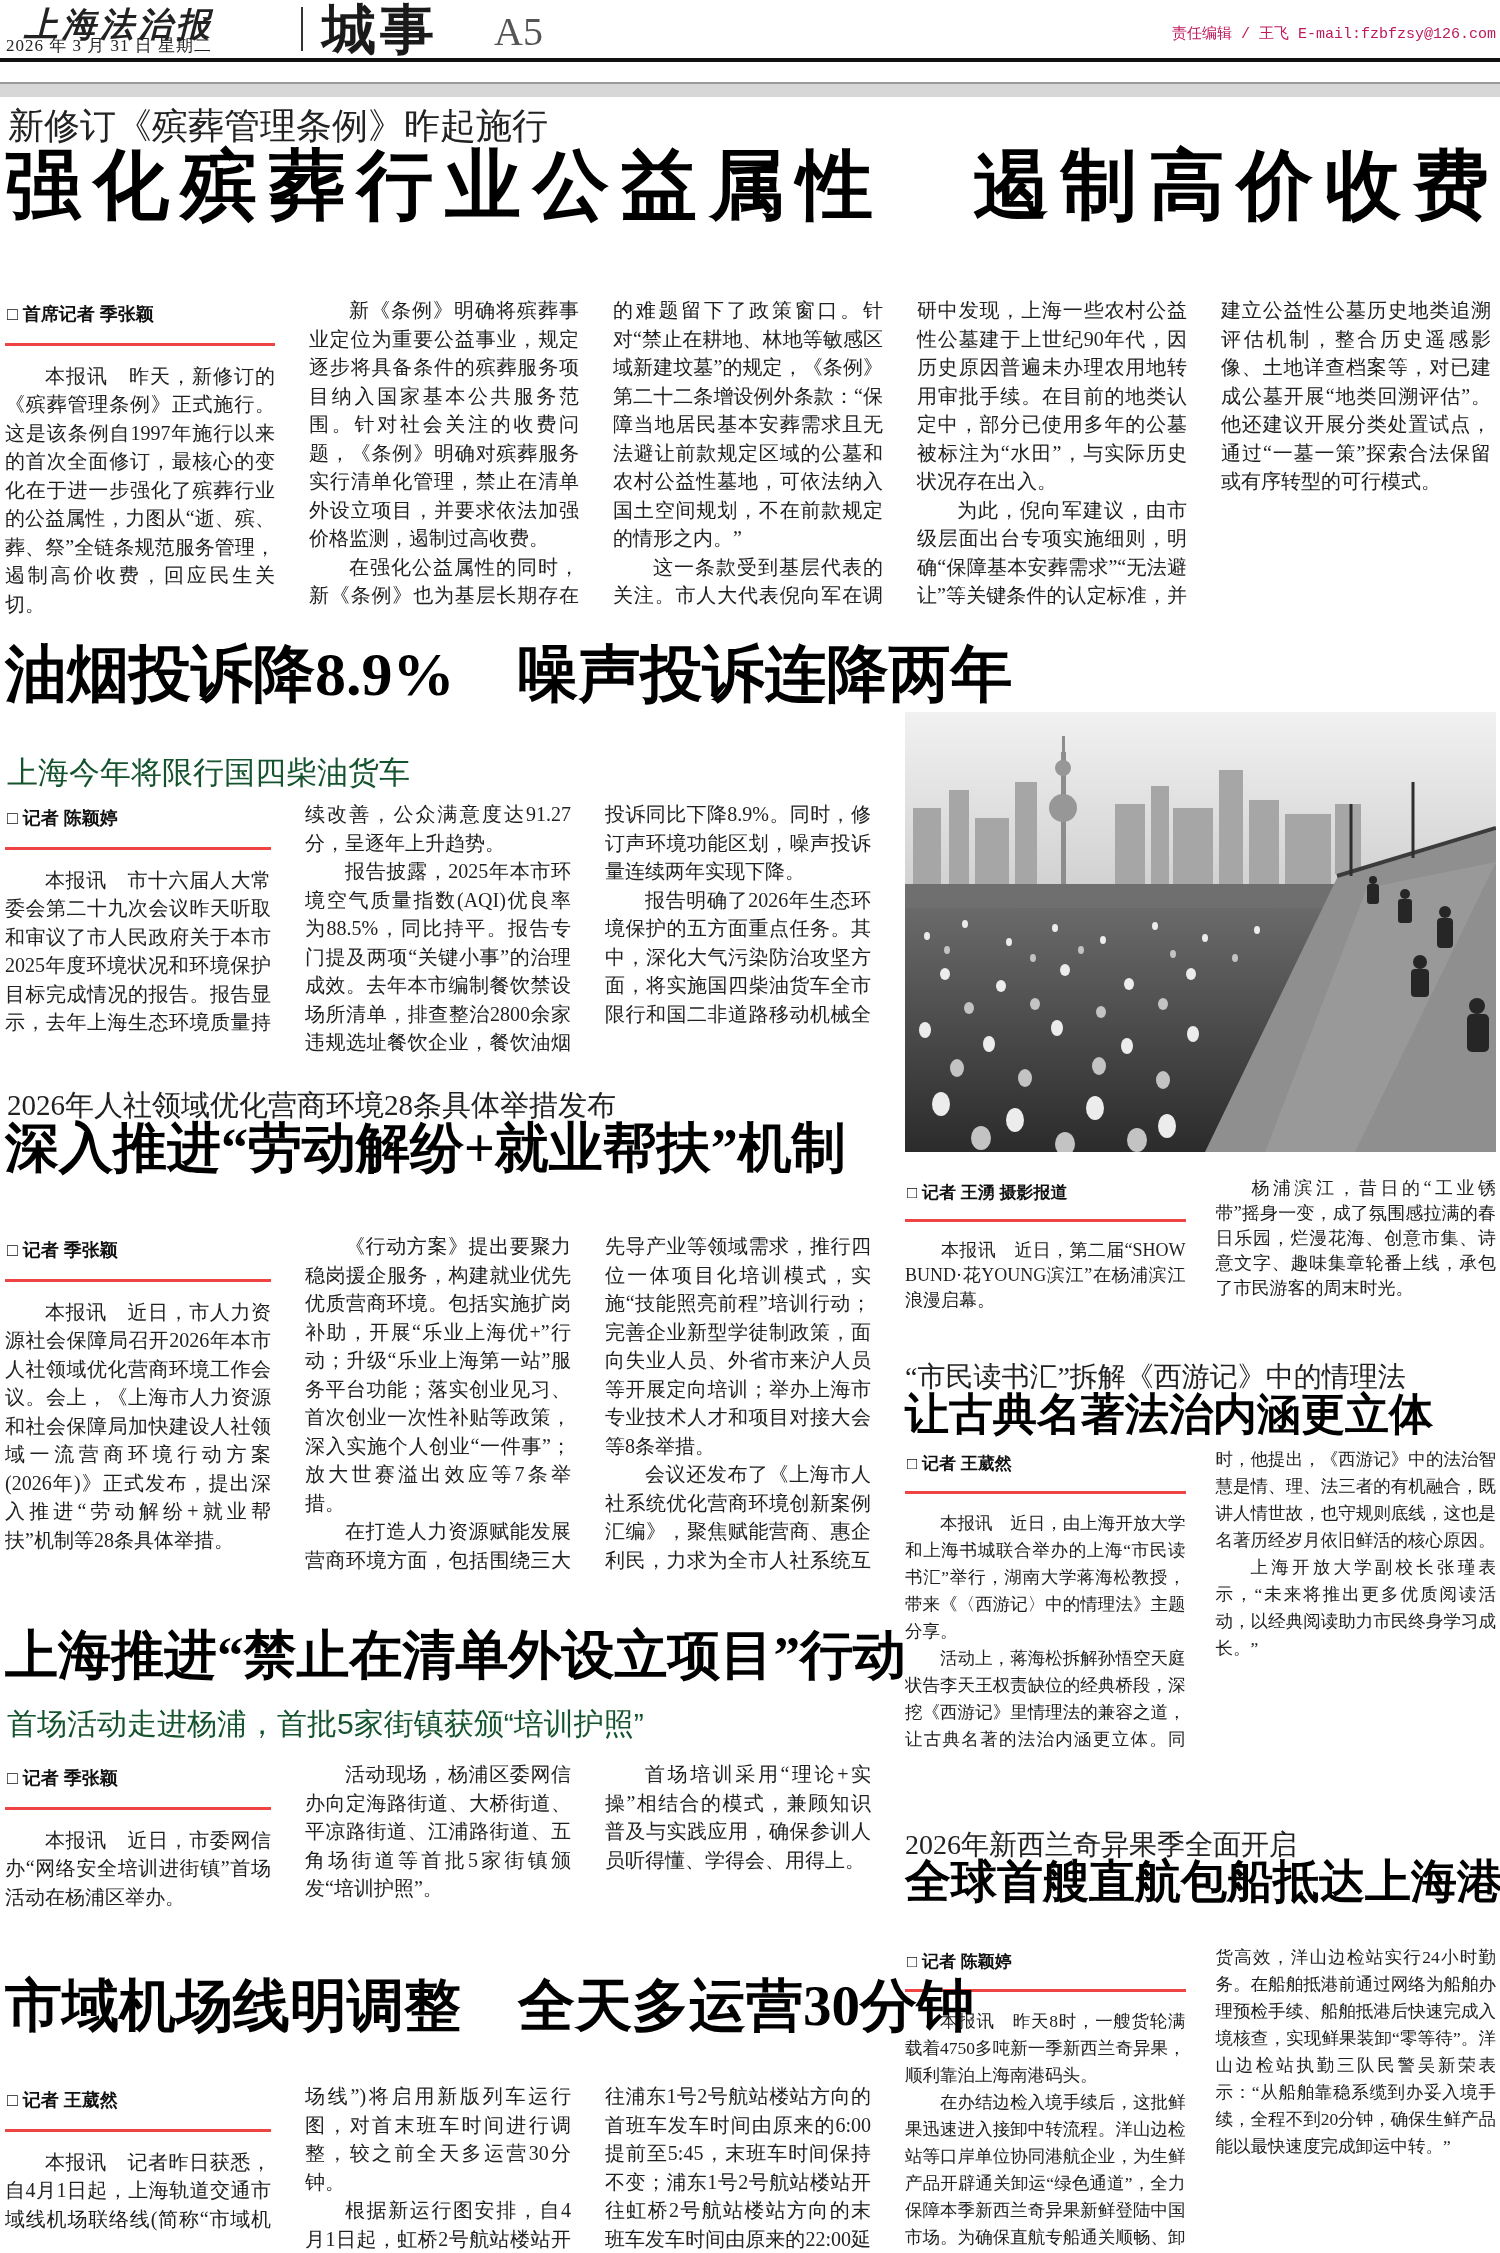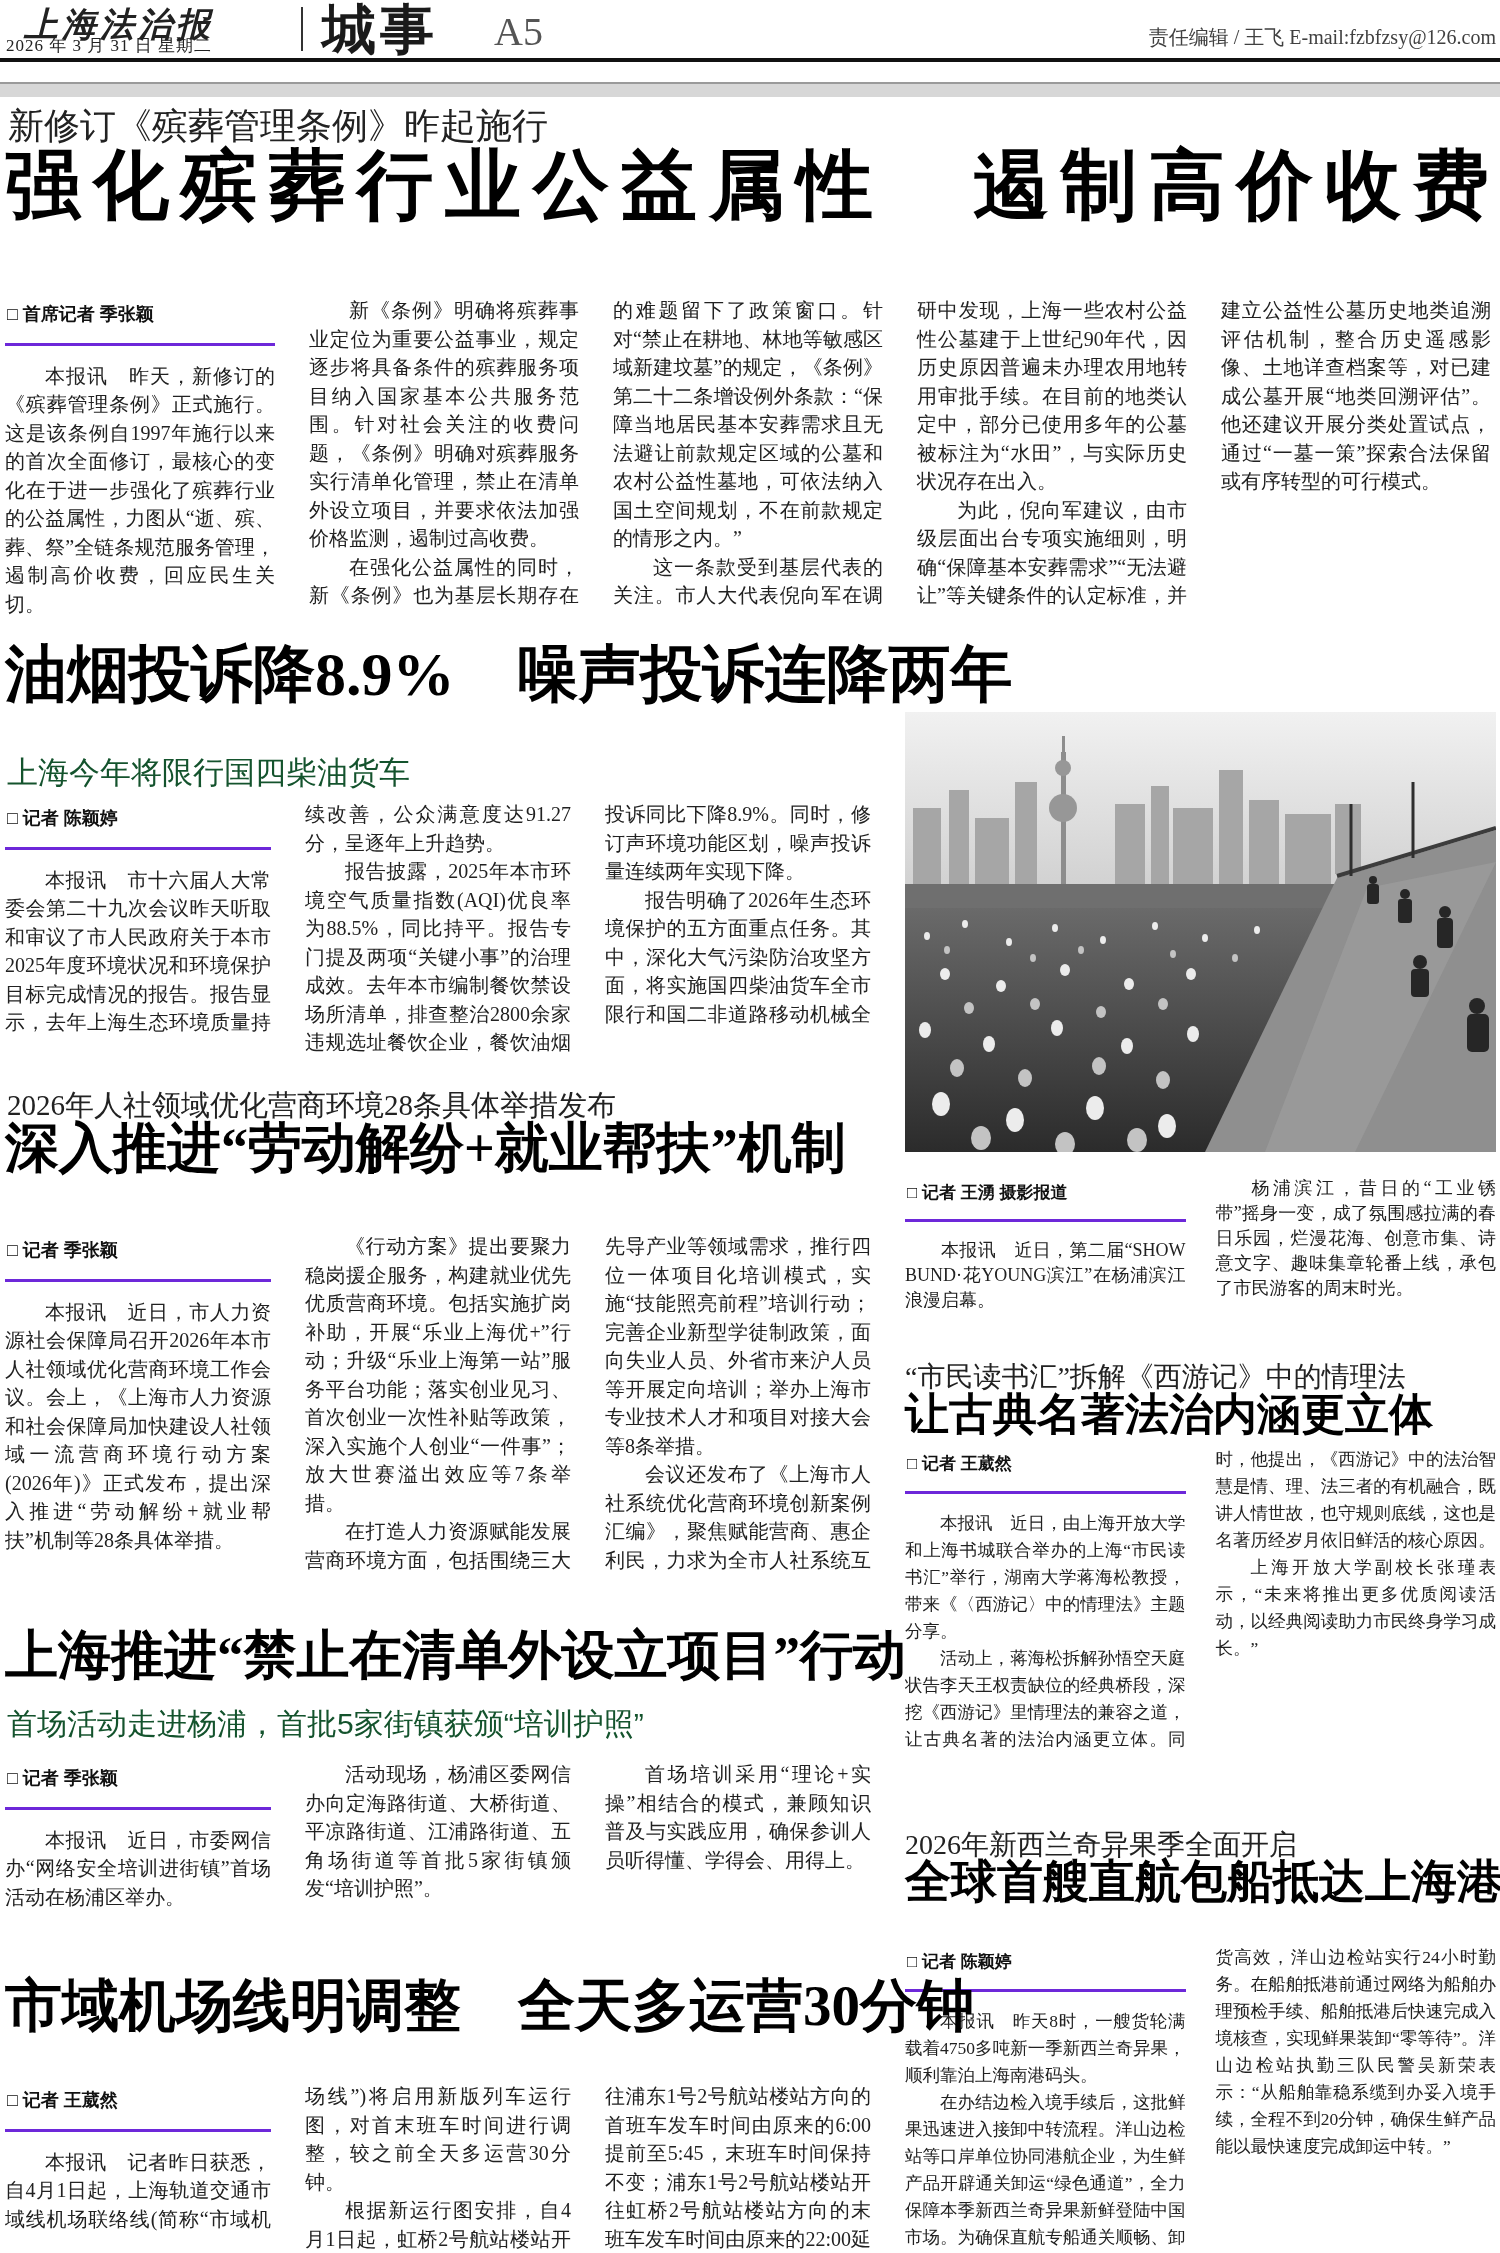--- a/index.html
+++ b/index.html
@@ -6,21 +6,21 @@
   #page{position:relative;width:1500px;height:2253px;background:#fff;overflow:hidden;
         font-family:"Liberation Serif","DejaVu Serif",serif;color:#1c1c1c;padding-left:28px;}
   .abs{position:absolute;}
 
   
   .masthead{font-size:34px;font-weight:bold;font-style:italic;letter-spacing:4px;color:#222;}
   .date{font-size:17px;color:#222;letter-spacing:1px;font-family:"Liberation Serif",serif;}
   .vline{width:2px;background:#333;}
   .section{font-size:54px;font-weight:900;color:#1a1a1a;font-family:"Liberation Sans","DejaVu Sans",sans-serif;letter-spacing:4px;}
   .pageno{font-size:40px;color:#555;font-family:"Liberation Serif",serif;}
-  .editor{font-size:20px;color:#404040;text-align:right;width:496px;}
+  .editor{font-size:15px;color:#be185d;text-align:right;width:496px;font-family:Liberation Mono, monospace;}
   .rule1{left:0;width:1500px;height:4px;background:#111;}
   .grayband{left:0;width:1500px;height:13px;background:#d7d7d7;border-top:2px solid #9a9a9a;}
 
   
   .kicker{font-size:36px;color:#222;white-space:nowrap;}
   .kicker-sm{font-size:29px;color:#222;white-space:nowrap;}
   .headline{font-weight:900;color:#000;white-space:nowrap;line-height:1.05;}
   .h-xl{font-size:76px;letter-spacing:12px;}
   .h-l{font-size:62px;}
   .h-m{font-size:54px;}
@@ -30,21 +30,21 @@
   
   .cols{column-gap:34px;column-fill:auto;text-align:justify;overflow:hidden;color:#212121;}
   .c5{column-count:5;}
   .c3{column-count:3;}
   .c2{column-count:2;column-gap:30px;}
   .t-main{font-size:20px;line-height:28.5px;}
   .t-cap{font-size:18px;line-height:25px;}
   .t-right{font-size:17.5px;line-height:27px;}
   .cols p{margin:0;text-indent:2em;}
   .byline{font-family:"Liberation Sans","DejaVu Sans",sans-serif;font-weight:bold;font-size:18px;
-          color:#111;text-indent:0;padding:4px 0 14px 2px;border-bottom:3px solid #6d28d9;
+          color:#111;text-indent:0;padding:4px 0 14px 2px;border-bottom:3px solid #ef4444;
           margin:0 0 16px 0;break-inside:avoid;text-align:left;}
   .byline-sm{font-size:17px;}
 
   
   .photo{background:#cfcfcf;overflow:hidden;}
   .photo svg{display:block;}
 </style>
 </head>
 <body>
 

